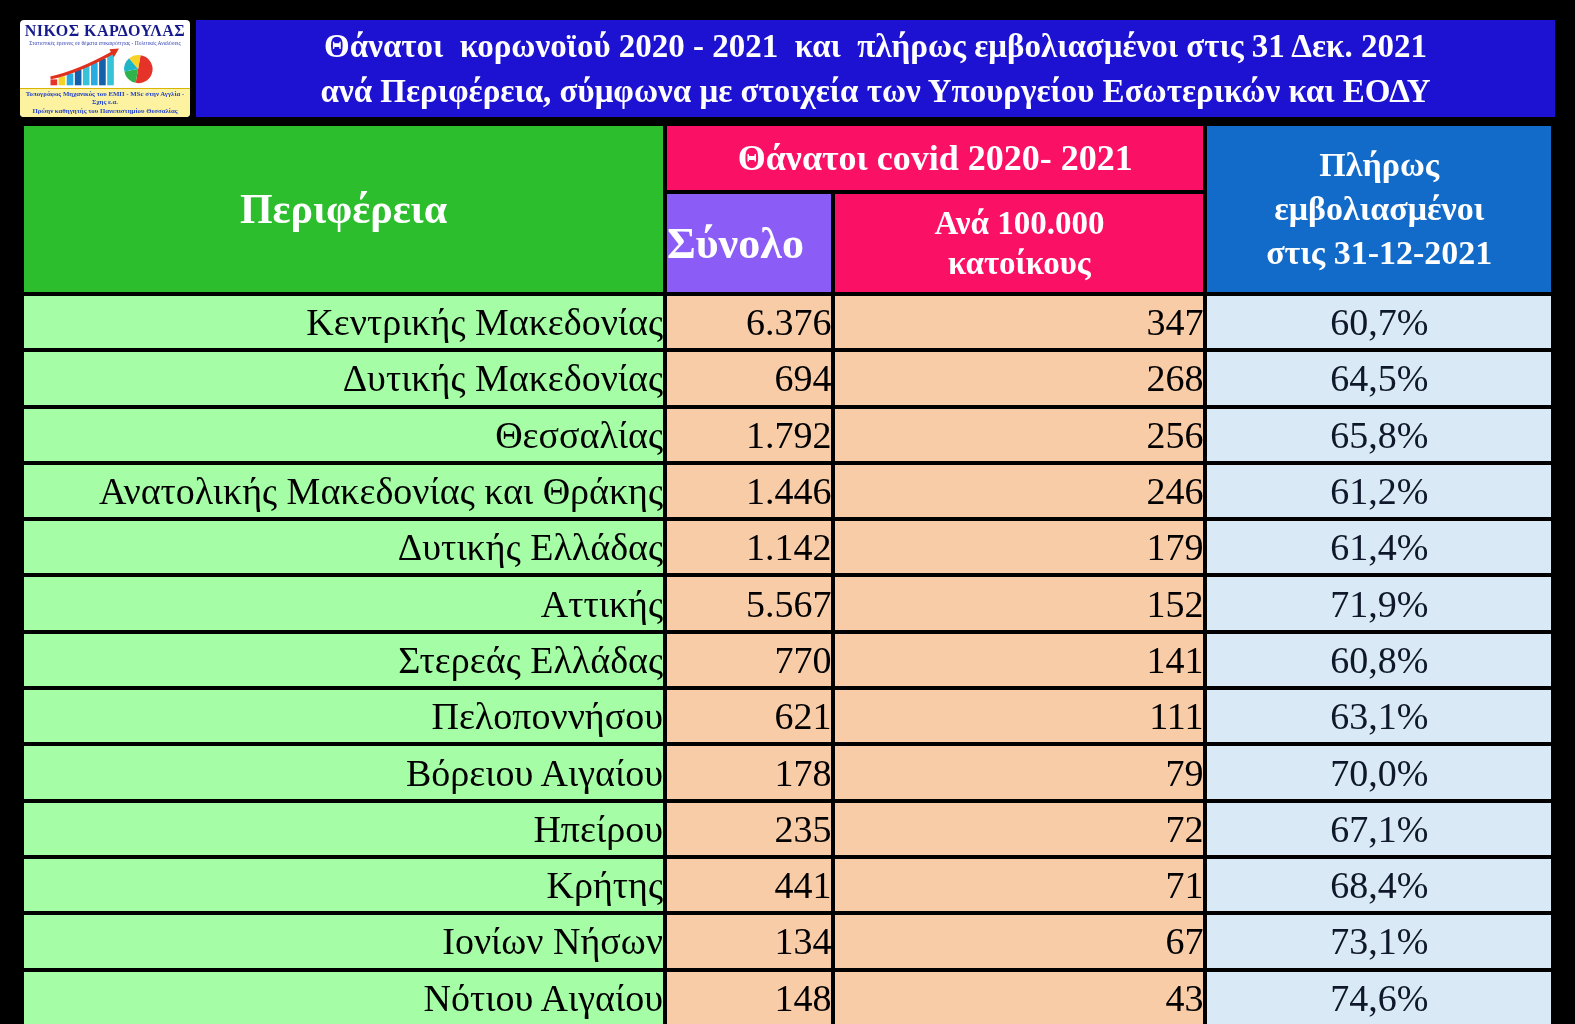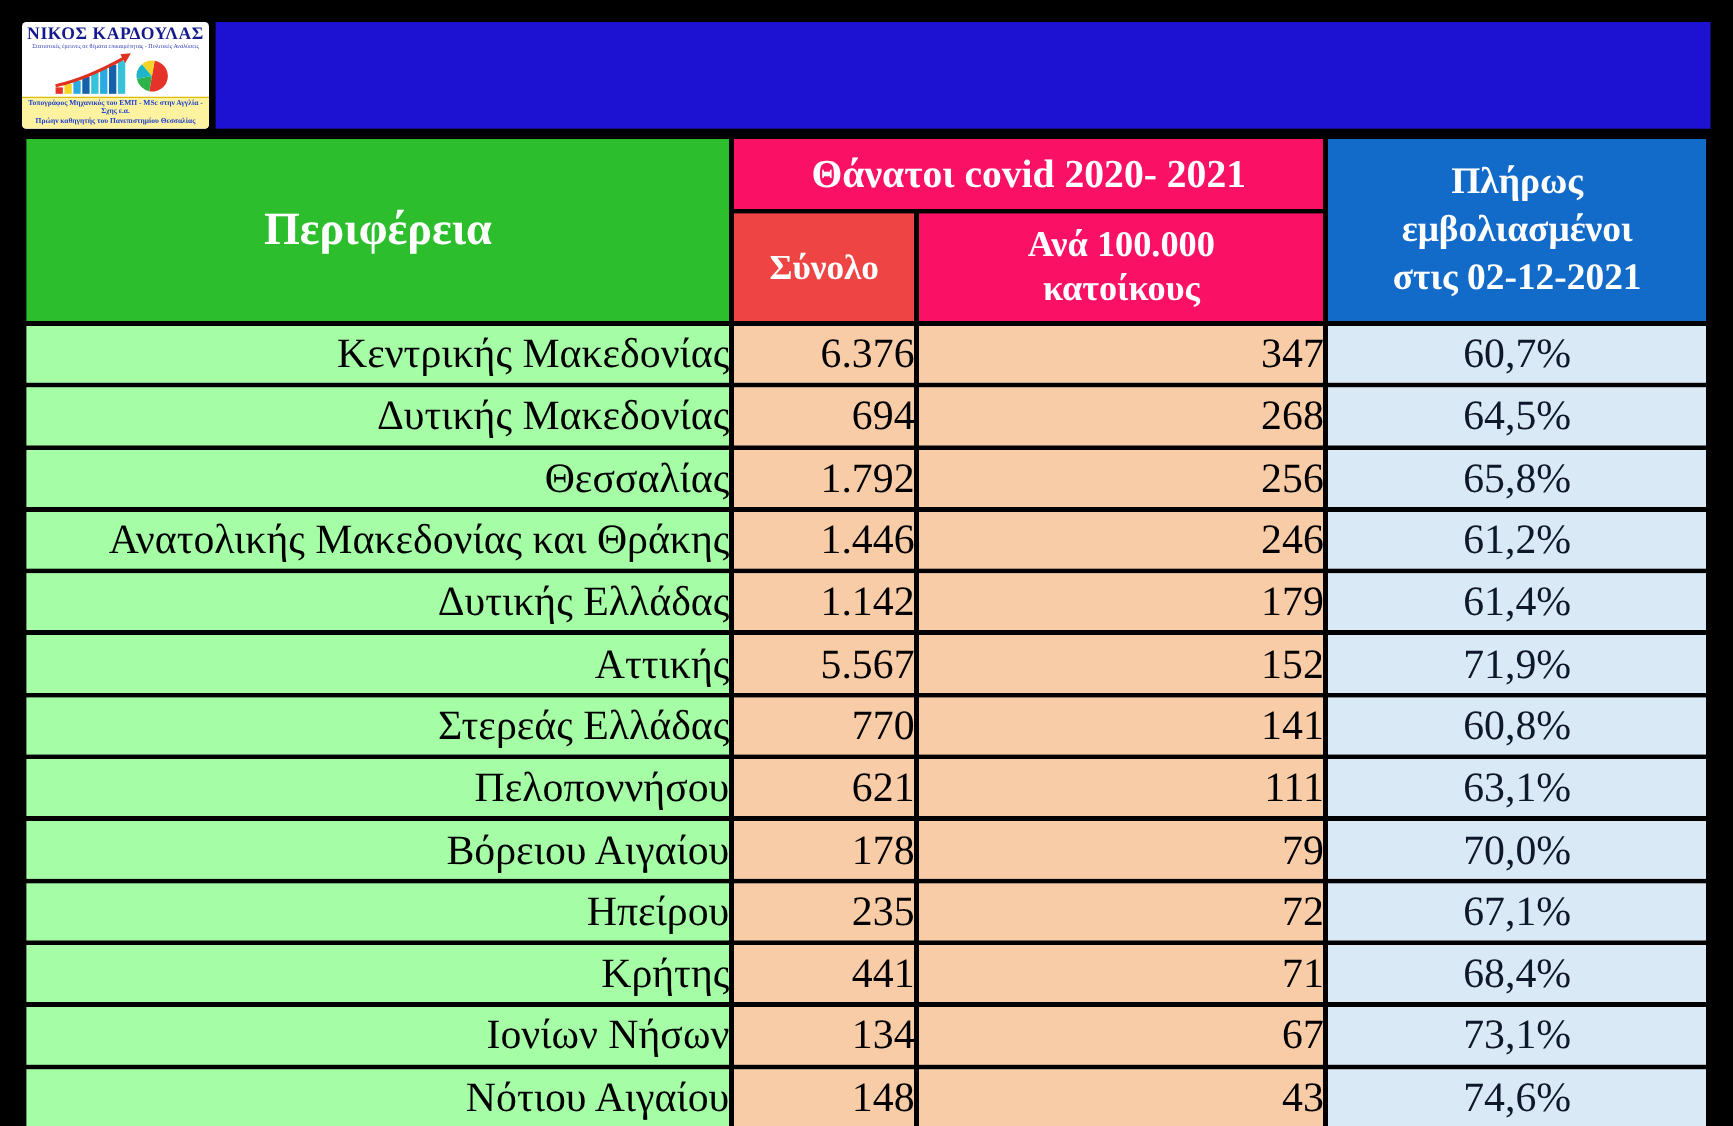--- a/index.html
+++ b/index.html
@@ -37,21 +37,21 @@
   }
   
   .table-wrap{flex:1;margin-top:5px;}
   table{
     width:100%;height:906px;border-collapse:collapse;table-layout:fixed;
   }
   th,td{border:4px solid #000;padding:0;overflow:hidden;}
   th{font-weight:bold;color:#fff;}
   .h-region{background:#2cbe2c;font-size:42px;text-align:center;}
   .h-deaths{background:#fa1166;font-size:36px;text-align:center;height:68px;}
-  .h-total{background:#ef4444;font-size:32px;text-align:center;height:102px;}
+  .h-total{background:#8b5cf6;font-size:44px;text-align:left;height:102px;}
   .h-per100k{background:#fa1166;font-size:33px;line-height:40px;text-align:center;white-space:pre-line;}
   .h-vax{background:#136bc9;font-size:34px;line-height:44px;text-align:center;white-space:pre-line;}
   td.region{
     background:#a5fda5;color:#000;font-size:38px;text-align:right;
     padding-left:6px;white-space:nowrap;
   }
   td.val{background:#f9cca8;color:#000;font-size:38px;text-align:right;}
   td.pct{background:#d9e9f5;color:#0f172a;font-size:38px;text-align:center;}
   tbody tr{height:56px;}
 </style>
@@ -85,39 +85,41 @@
           <path d="M125 30 L121.7 48.7 A19 19 0 0 1 106.3 33.3 Z" fill="#2db34a"></path>
           <path d="M125 30 L106.3 33.3 A19 19 0 0 1 112.8 15.4 Z" fill="#1fb5c9"></path>
           <path d="M125 30 L112.8 15.4 A19 19 0 0 1 128.3 11.3 Z" fill="#f5d327"></path>
         </g>
       </svg>
       <div class="logo-footer">Τοπογράφος Μηχανικός του ΕΜΠ - MSc στην Αγγλία - Σχης ε.α.
 Πρώην καθηγητής του Πανεπιστημίου Θεσσαλίας</div>
     </div>
 
     <div class="title-box">
+      <div>Θάνατοι  κορωνοϊού 2020 - 2021  και  πλήρως εμβολιασμένοι στις 31 Δεκ. 2021</div>
+      <div>ανά Περιφέρεια, σύμφωνα με στοιχεία των Υπουργείου Εσωτερικών και ΕΟΔΥ</div>
     </div>
 
   </div>
 
   <div class="table-wrap">
     <table>
       <colgroup>
         <col style="width:42%">
         <col style="width:11%">
         <col style="width:24.3%">
         <col style="width:22.7%">
       </colgroup>
       <thead>
         <tr>
           <th class="h-region" rowspan="2">Περιφέρεια</th>
           <th class="h-deaths" colspan="2">Θάνατοι covid 2020- 2021</th>
           <th class="h-vax" rowspan="2">Πλήρως
 εμβολιασμένοι
-στις 02-12-2021</th>
+στις 31-12-2021</th>
         </tr>
         <tr>
           <th class="h-total">Σύνολο</th>
           <th class="h-per100k">Ανά 100.000
 κατοίκους</th>
         </tr>
       </thead>
       <tbody>
           <tr>
     <td class="region">Κεντρικής Μακεδονίας</td>

